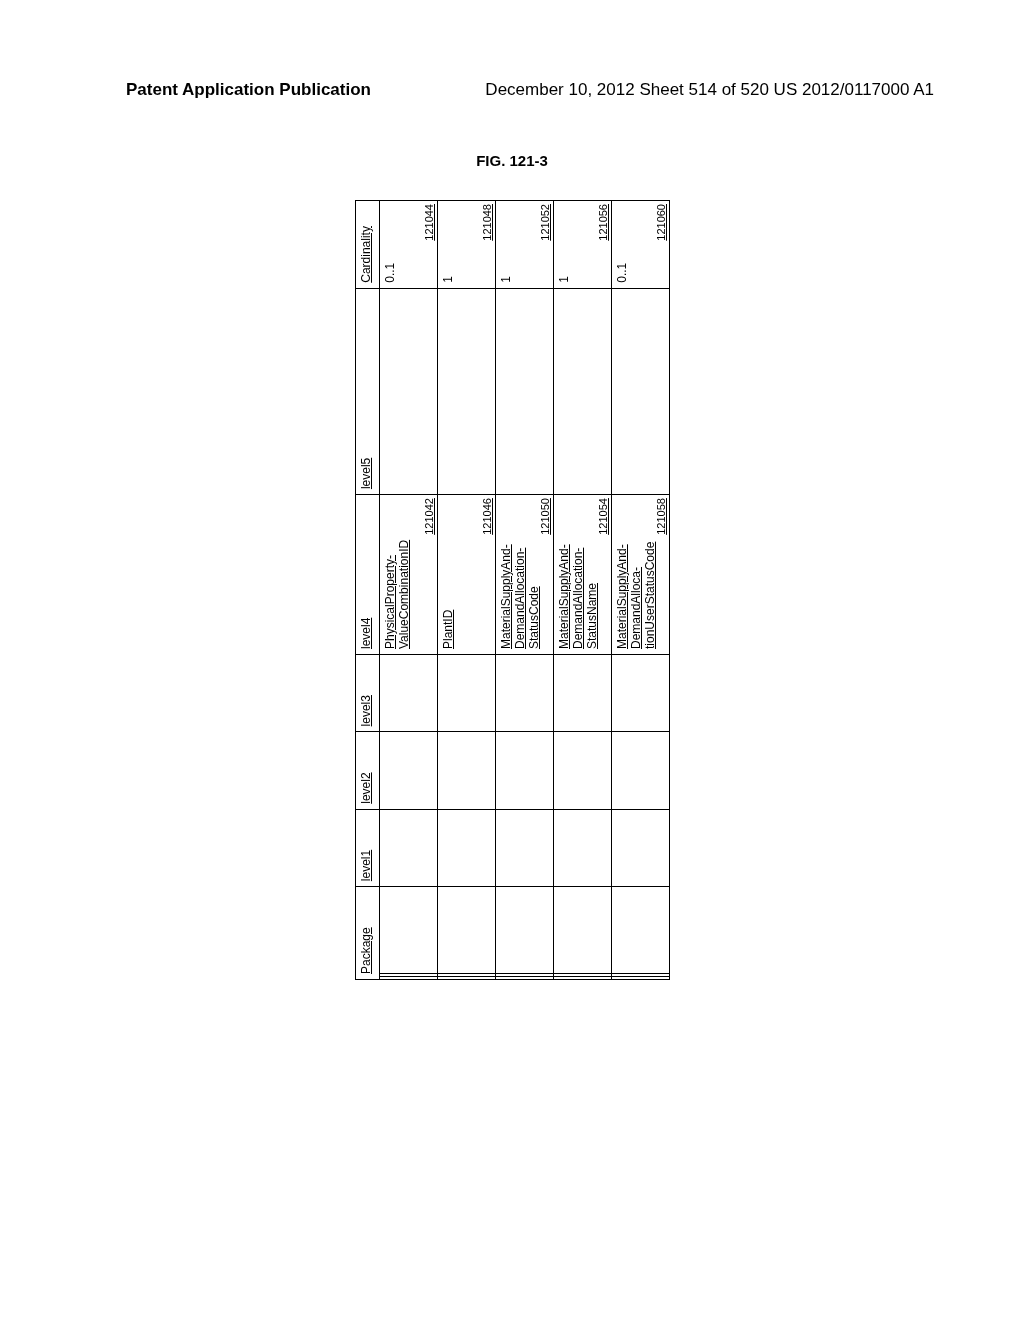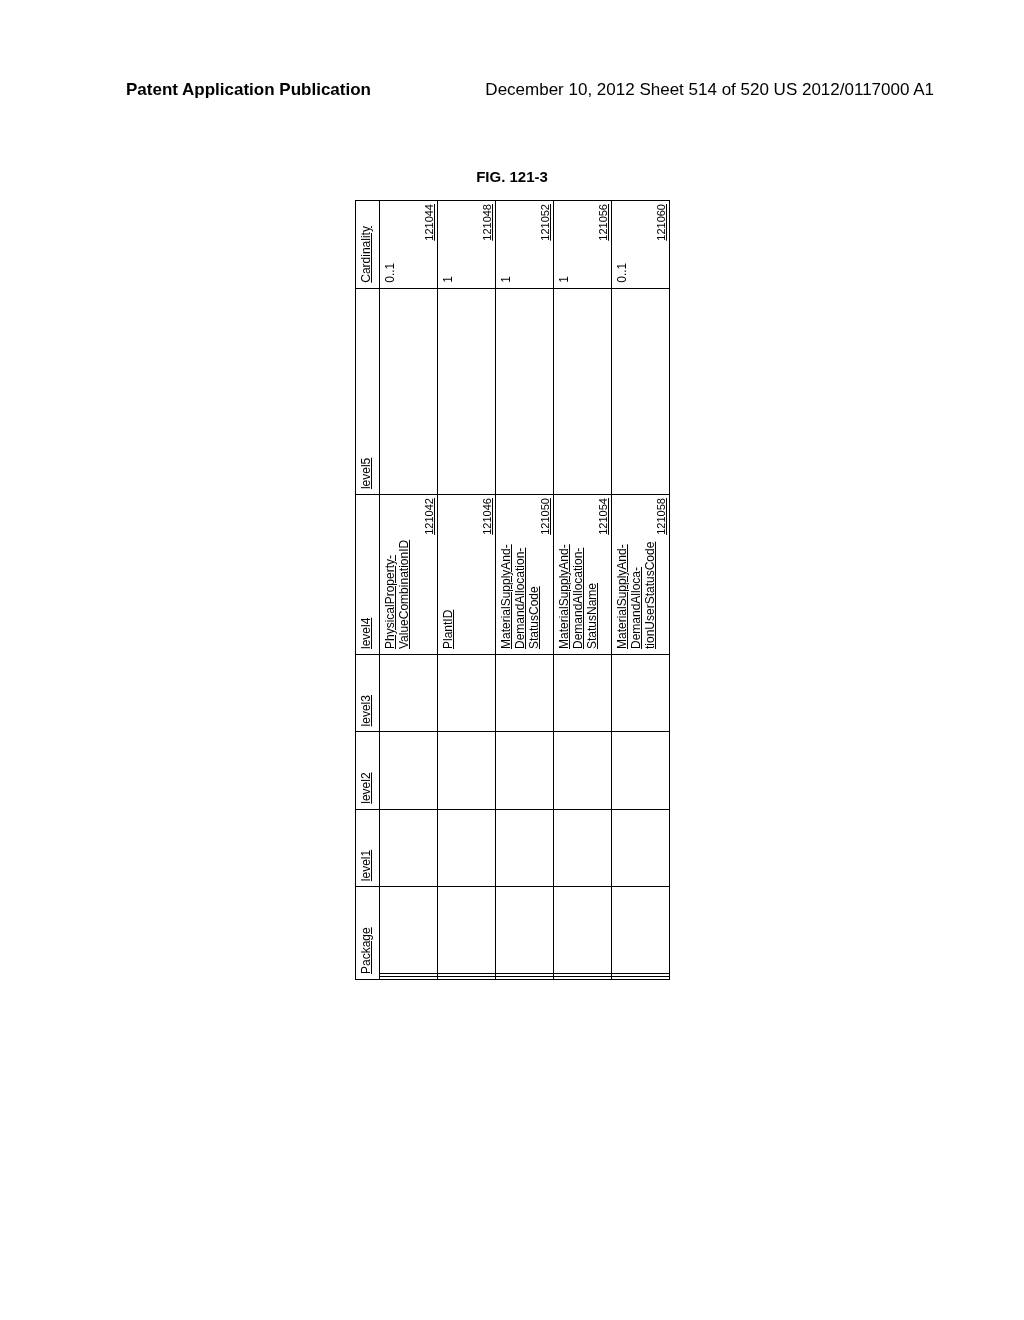--- a/index.html
+++ b/index.html
@@ -18,21 +18,21 @@
       display: flex;
       justify-content: space-between;
       padding: 0 90px;
       font-size: 17px;
       margin-left: 36px;
     }
     .header .left { font-weight: bold; }
     .header .right { font-weight: normal; }
     .fig-title {
       position: absolute;
-      top: 168px;
+      top: 152px;
       left: 50%;
       transform: translateX(-50%);
       font-size: 15px;
       font-weight: bold;
     }
     .table-wrap {
       position: absolute;
       top: 200px;
       left: 245px;
       transform: rotate(-90deg);

